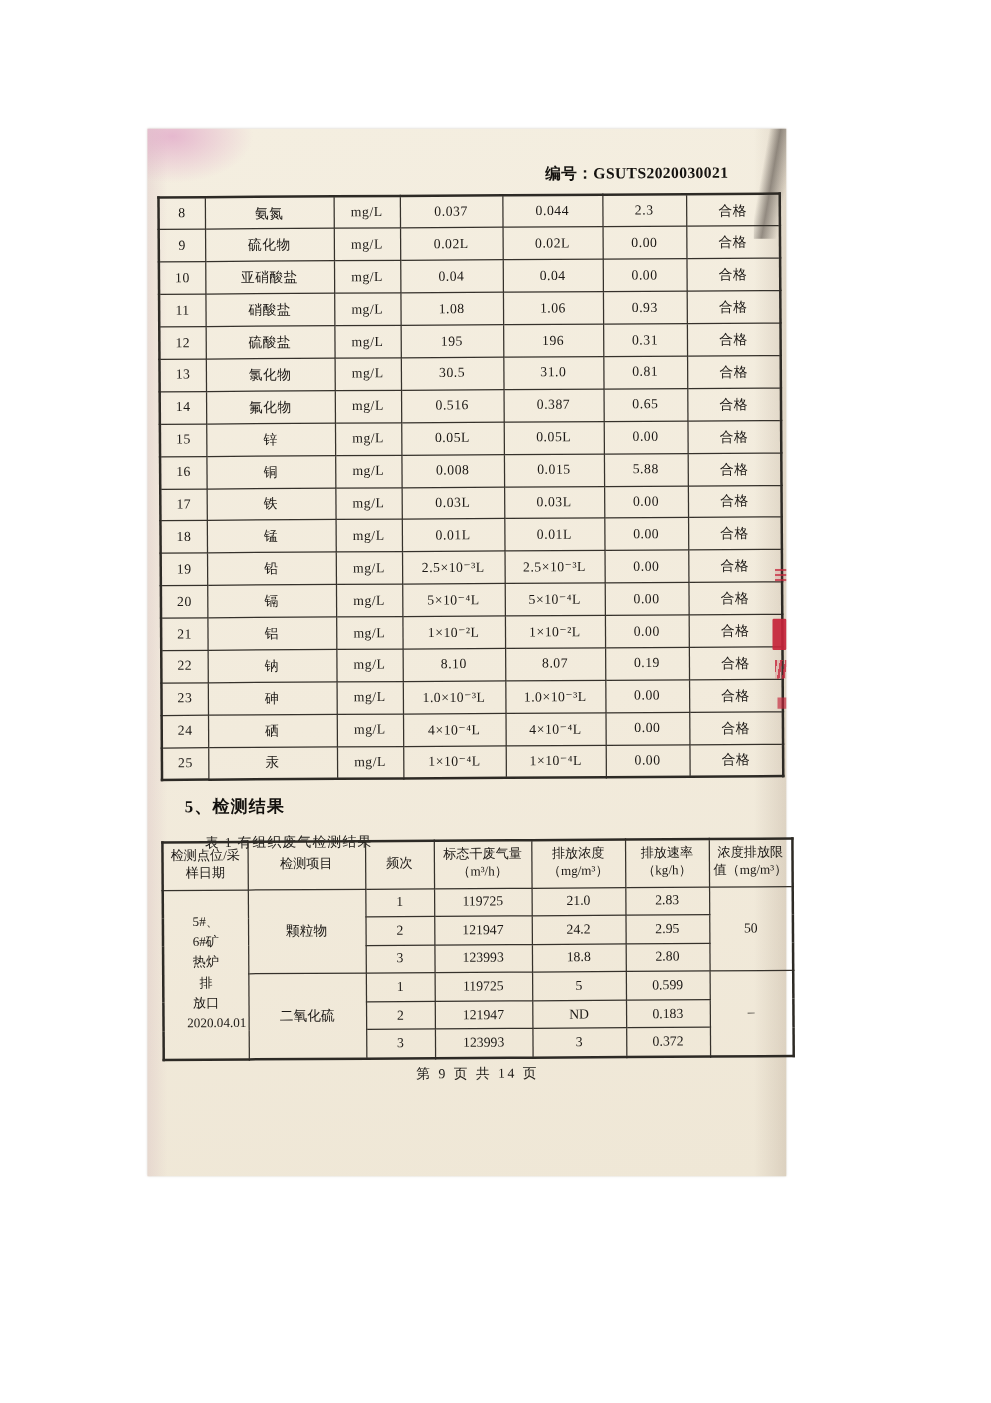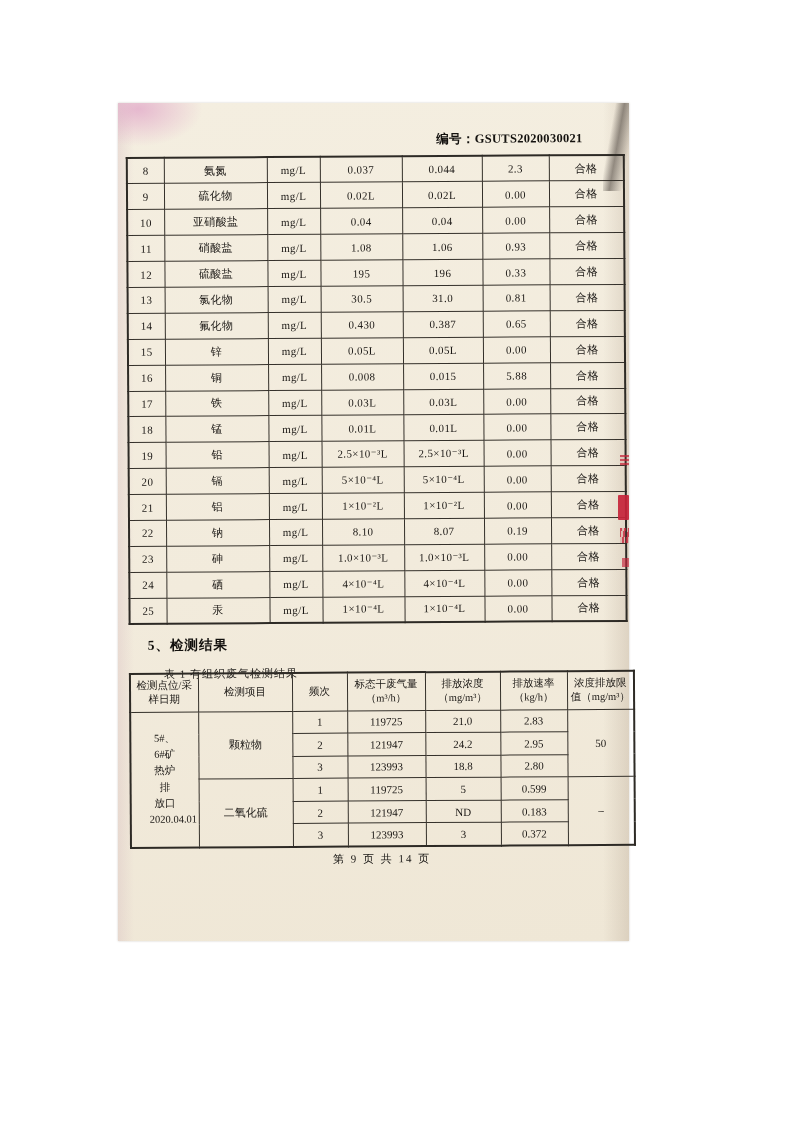--- a/index.html
+++ b/index.html
@@ -110,37 +110,37 @@
               <td>1.06</td>
               <td>0.93</td>
               <td>合格</td>
             </tr>
           <tr>
               <td>12</td>
               <td>硫酸盐</td>
               <td>mg/L</td>
               <td>195</td>
               <td>196</td>
-              <td>0.33</td>
+              <td>0.31</td>
               <td>合格</td>
             </tr>
           <tr>
               <td>13</td>
               <td>氯化物</td>
               <td>mg/L</td>
               <td>30.5</td>
               <td>31.0</td>
               <td>0.81</td>
               <td>合格</td>
             </tr>
           <tr>
               <td>14</td>
               <td>氟化物</td>
               <td>mg/L</td>
-              <td>0.430</td>
+              <td>0.516</td>
               <td>0.387</td>
               <td>0.65</td>
               <td>合格</td>
             </tr>
           <tr>
               <td>15</td>
               <td>锌</td>
               <td>mg/L</td>
               <td>0.05L</td>
               <td>0.05L</td>

